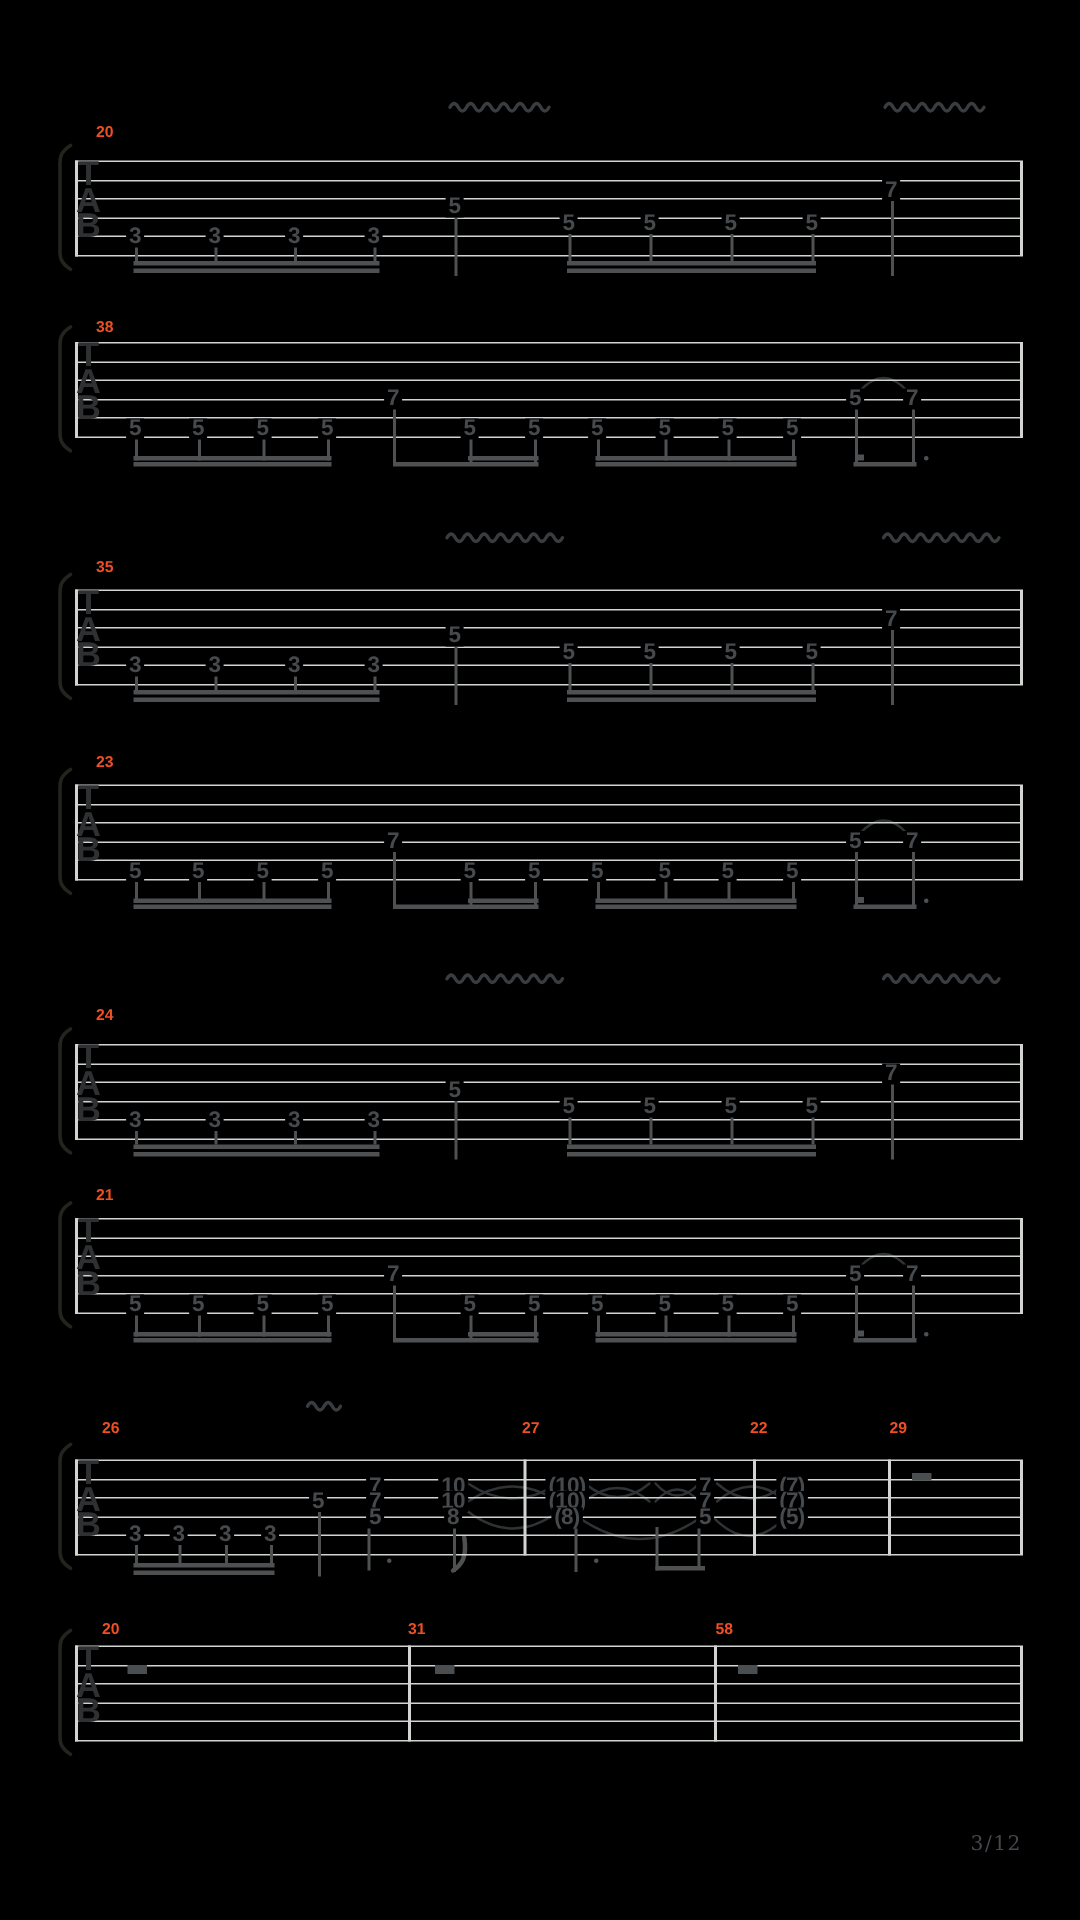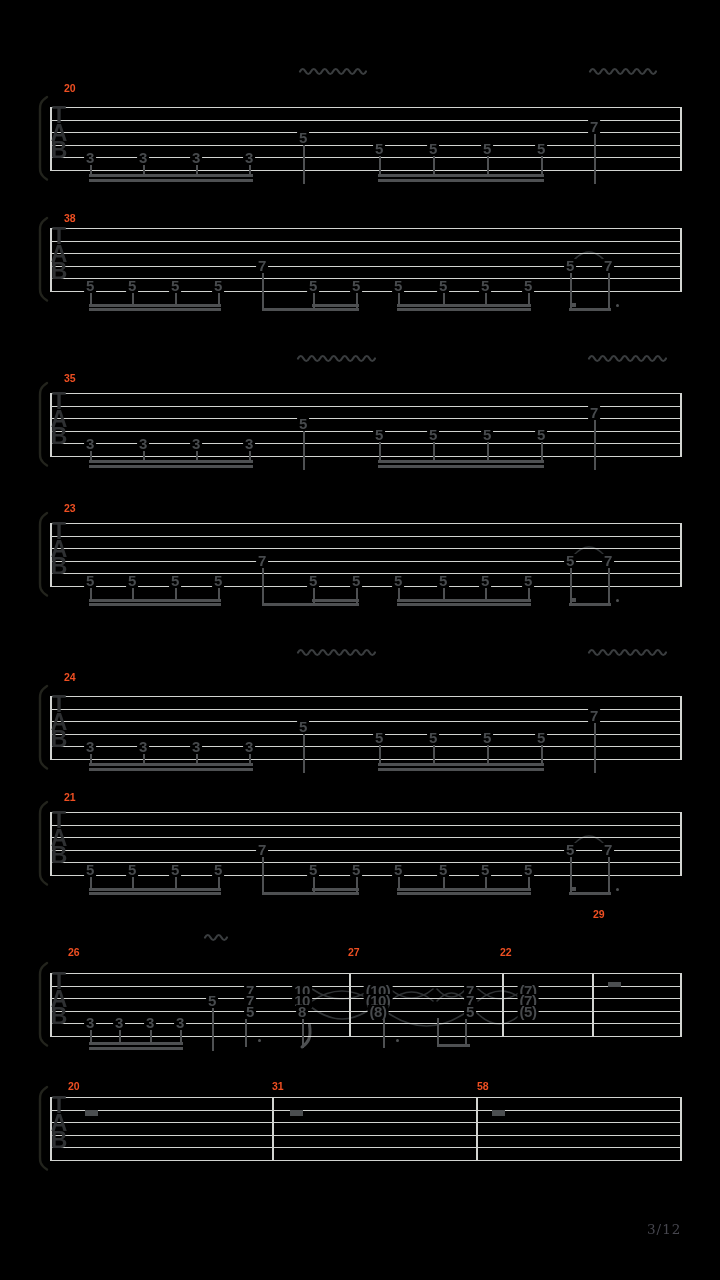--- a/index.html
+++ b/index.html
@@ -329,21 +329,21 @@
         <div class="barline" style="left: 349px; top: 973px; height: 63.5px; background: rgb(210, 212, 209);"></div>
         <div class="barline" style="left: 502px; top: 973px; height: 63.5px; background: rgb(210, 212, 209);"></div>
         <div class="barline" style="left: 592px; top: 973px; height: 63.5px; background: rgb(210, 212, 209);"></div>
         <div class="barline" style="left: 680px; top: 973px; height: 63.5px; background: rgb(210, 212, 209);"></div>
         <div class="clefletter" style="left: 46px; top: 972px; color: rgb(46, 48, 50);">T</div>
         <div class="clefletter" style="left: 46px; top: 989.5px; color: rgb(46, 48, 50);">A</div>
         <div class="clefletter" style="left: 46px; top: 1007px; color: rgb(46, 48, 50);">B</div>
         <div class="mlabel" style="left: 68px; top: 947px; color: rgb(239, 79, 34);">26</div>
         <div class="mlabel" style="left: 348px; top: 947px; color: rgb(239, 79, 34);">27</div>
         <div class="mlabel" style="left: 500px; top: 947px; color: rgb(239, 79, 34);">22</div>
-        <div class="mlabel" style="left: 593px; top: 909px; color: rgb(239, 79, 34);">29</div>
+        <div class="mlabel" style="left: 593px; top: 947px; color: rgb(239, 79, 34);">29</div>
         <div class="stem" style="left: 90px; top: 1029px; height: 13px; background: rgb(78, 80, 82);"></div>
         <div class="stem" style="left: 119px; top: 1029px; height: 13px; background: rgb(78, 80, 82);"></div>
         <div class="stem" style="left: 150px; top: 1029px; height: 13px; background: rgb(78, 80, 82);"></div>
         <div class="stem" style="left: 180px; top: 1029px; height: 13px; background: rgb(78, 80, 82);"></div>
         <div class="stem" style="left: 212px; top: 1007px; height: 44px; background: rgb(78, 80, 82);"></div>
         <div class="stem" style="left: 245px; top: 1017px; height: 30px; background: rgb(78, 80, 82);"></div>
         <div class="stem" style="left: 302px; top: 1017px; height: 31px; background: rgb(78, 80, 82);"></div>
         <div class="stem" style="left: 383px; top: 1017px; height: 31px; background: rgb(78, 80, 82);"></div>
         <div class="stem" style="left: 437px; top: 1018px; height: 29px; background: rgb(78, 80, 82);"></div>
         <div class="stem" style="left: 465px; top: 1017px; height: 28px; background: rgb(78, 80, 82);"></div>

